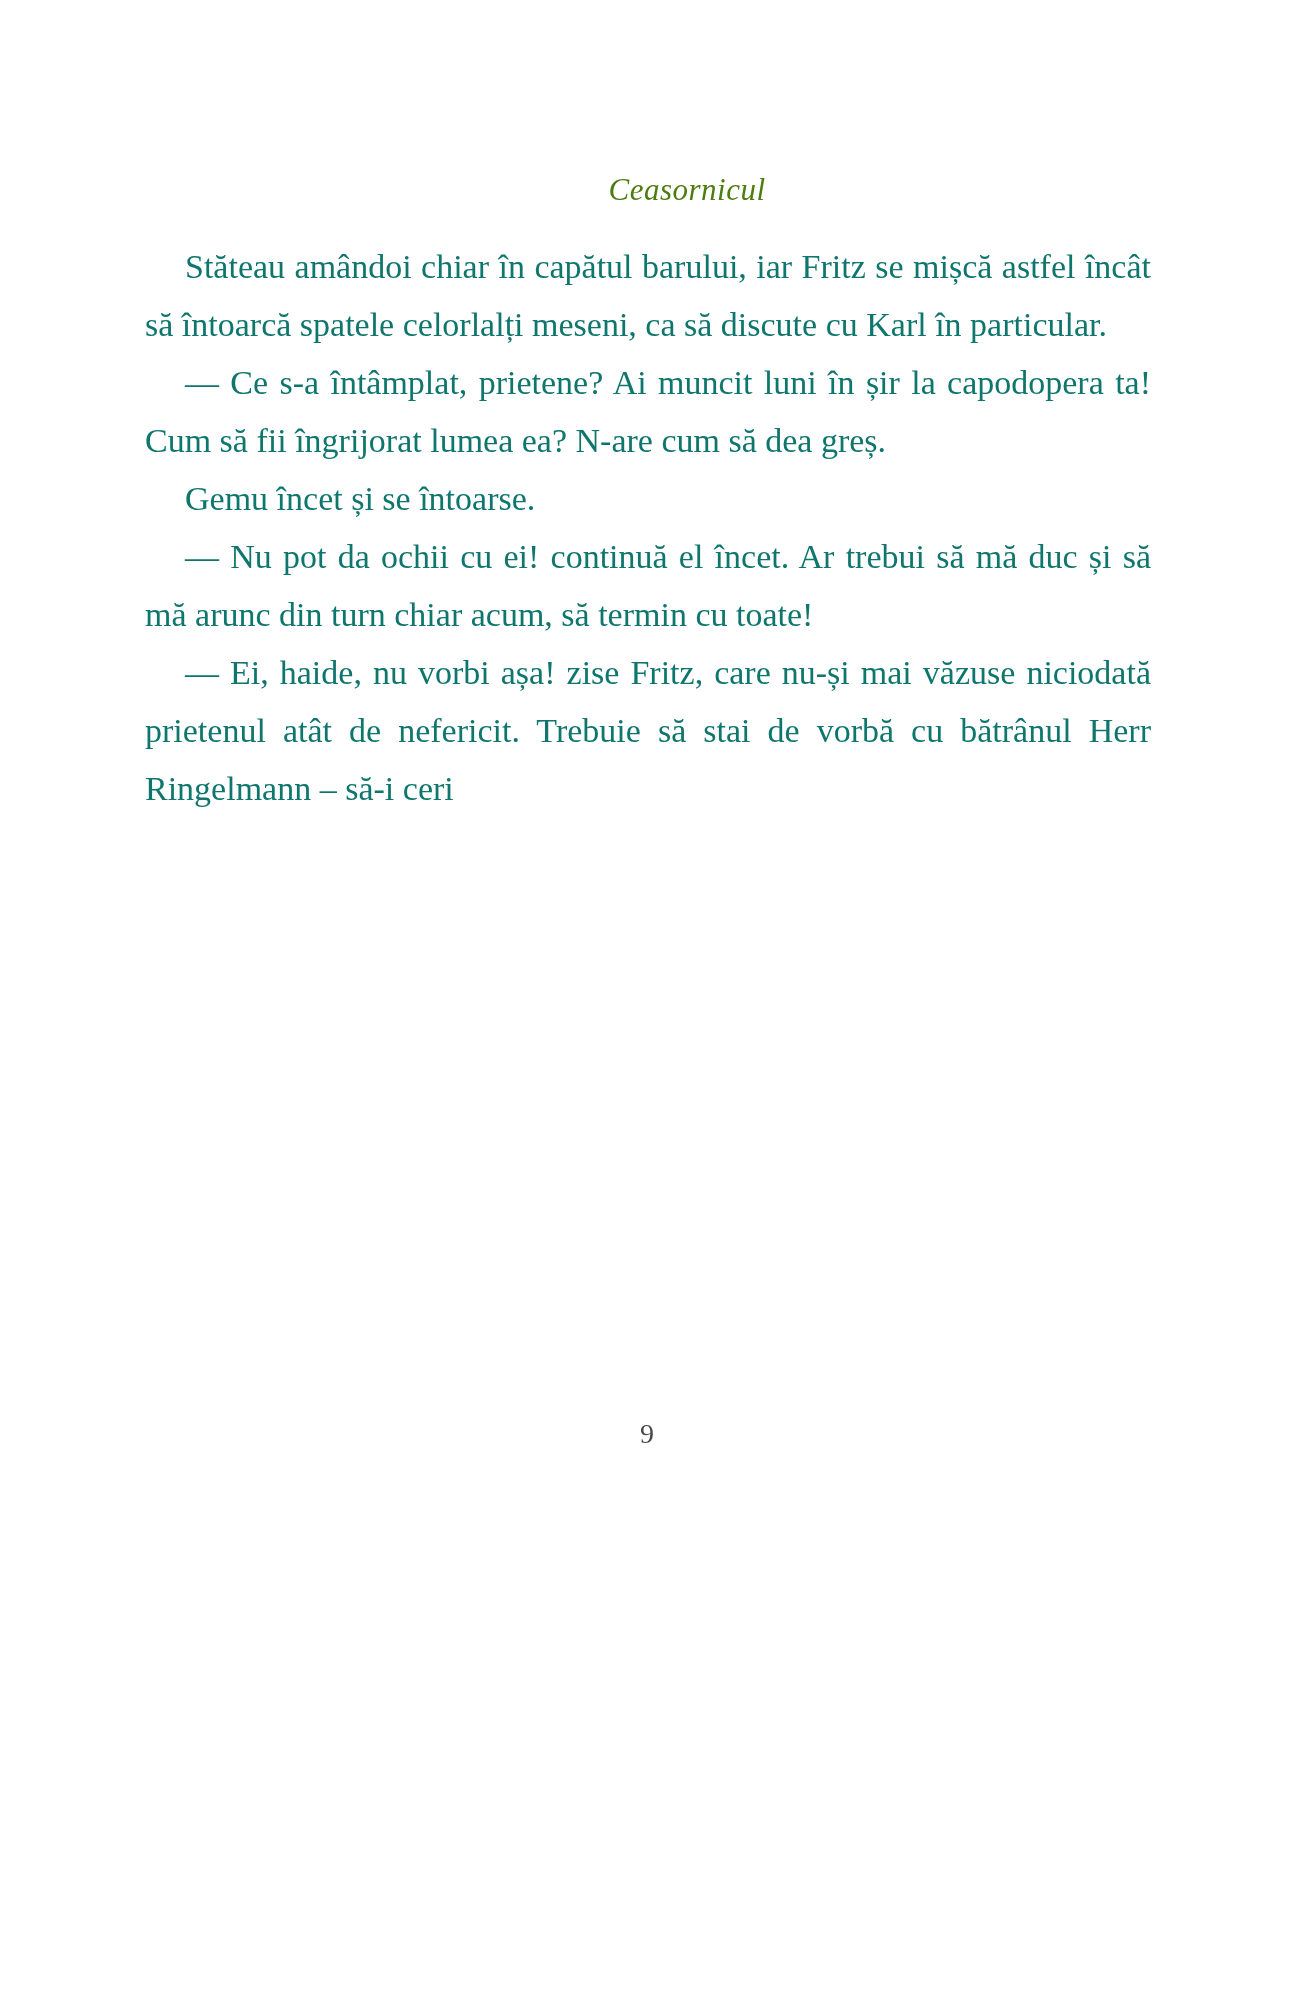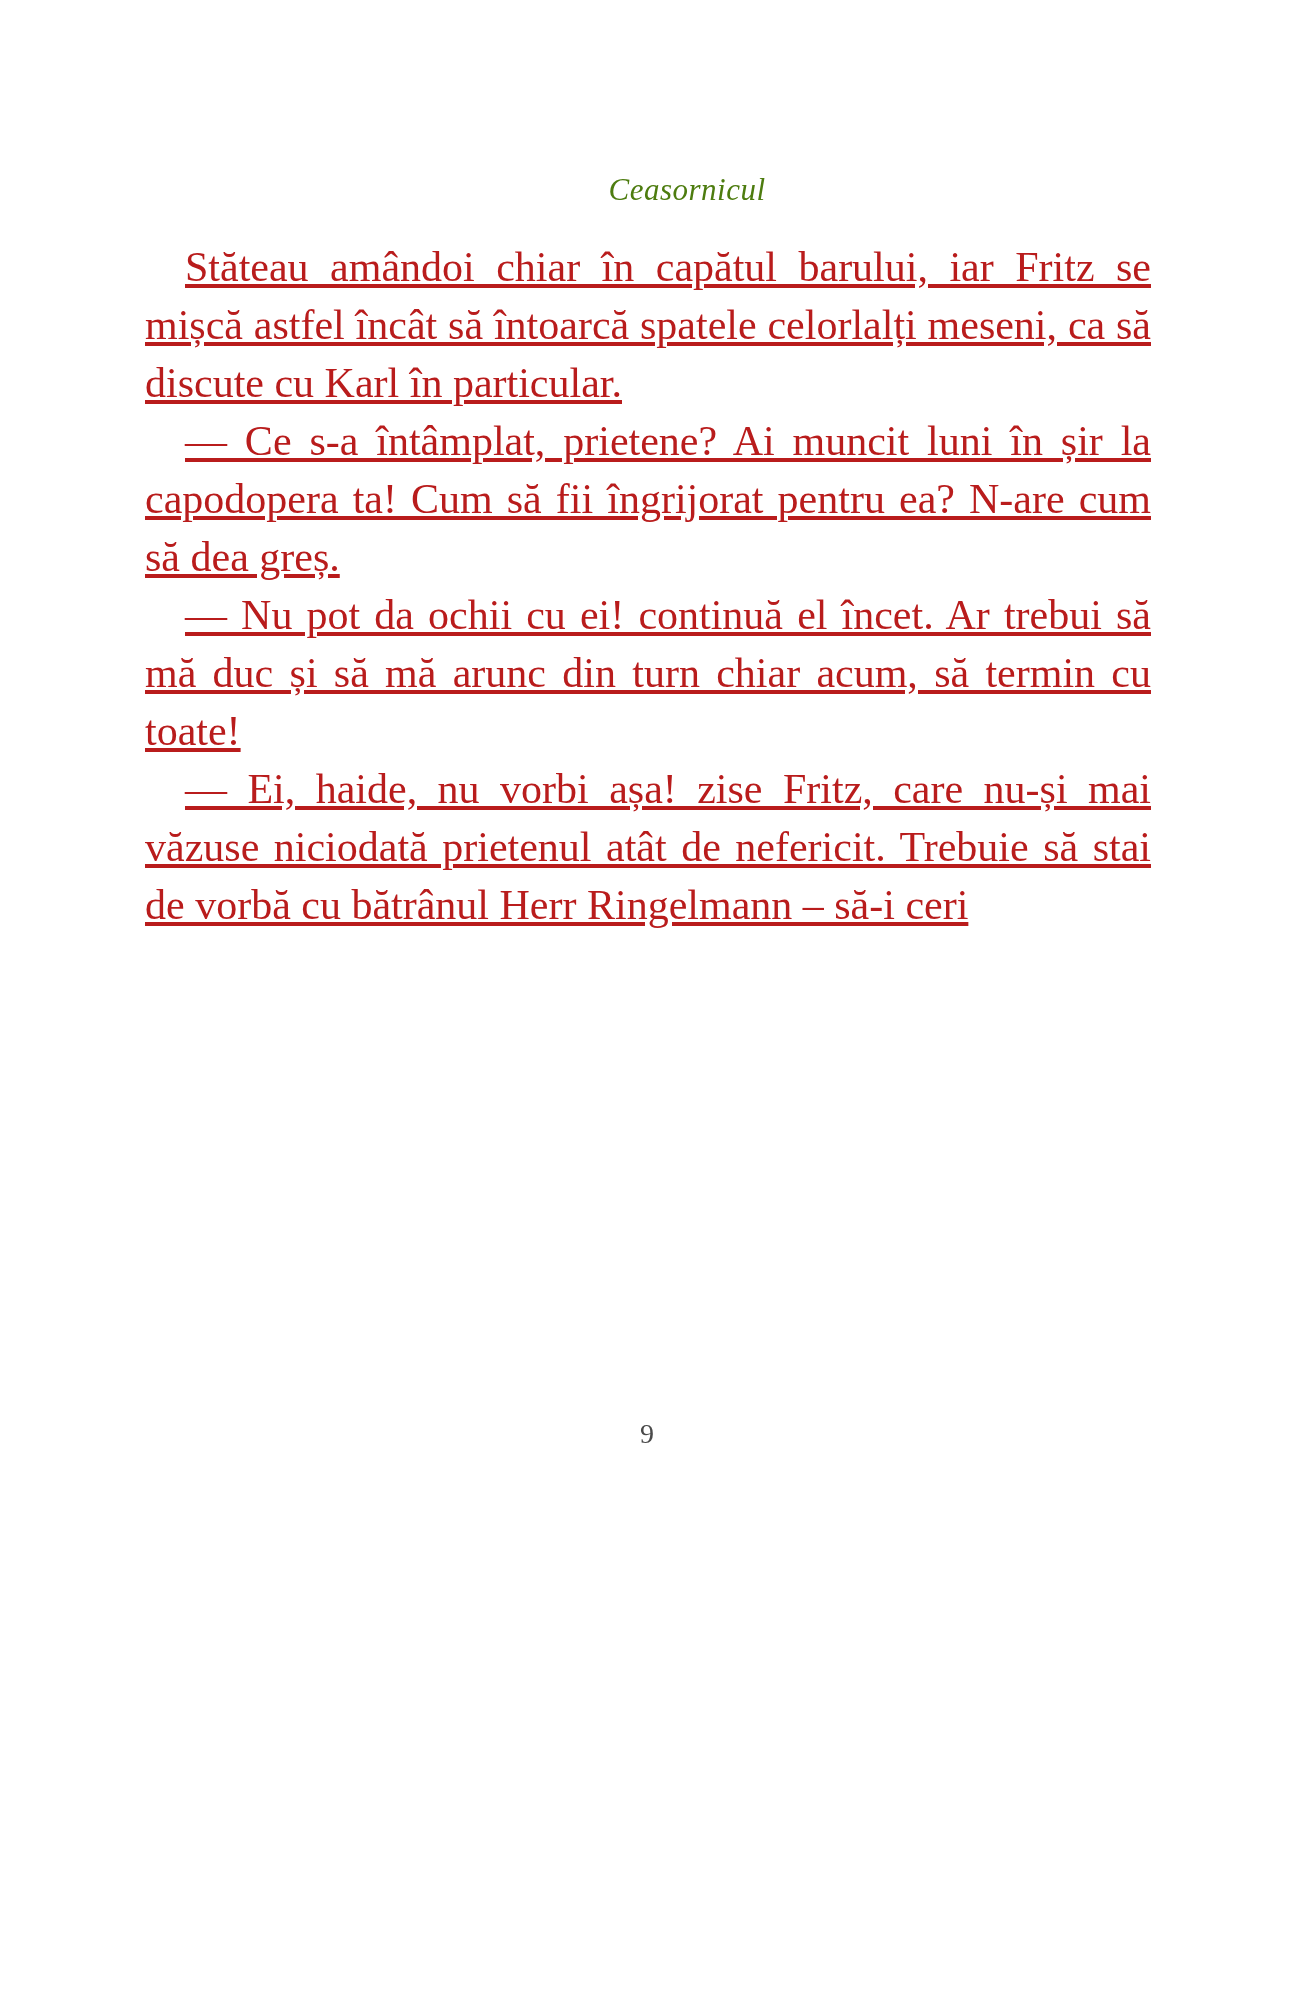--- a/index.html
+++ b/index.html
@@ -27,24 +27,23 @@
     color: #4d7c0f;
     letter-spacing: 0.5px;
     padding-left: 40px;
   }
   .body-text {
     position: absolute;
     top: 238px;
     left: 145px;
     width: 1006px;
     text-align: justify;
-    font-size: 42px;
+    font-size: 34px;
     line-height: 58px;
-    color: #b91c1c;
-    text-decoration: underline;
+    color: #0f766e;
   }
   .body-text p {
     margin: 0;
     padding: 0;
     text-indent: 40px;
   }
   .page-number {
     position: absolute;
     top: 1418px;
     left: 0;
@@ -55,19 +54,20 @@
   }
 </style>
 </head>
 <body>
 
 <div class="book-page">
   <div class="running-header">Ceasornicul</div>
 
   <div class="body-text">
       <p>Stăteau amândoi chiar în capătul barului, iar Fritz se mișcă astfel încât să întoarcă spatele celorlalți meseni, ca să discute cu Karl în particular.</p>
-      <p>— Ce s-a întâmplat, prietene? Ai muncit luni în șir la capodopera ta! Cum să fii îngrijorat pentru ea? N-are cum să dea greș.</p>
+      <p>— Ce s-a întâmplat, prietene? Ai muncit luni în șir la capodopera ta! Cum să fii îngrijorat lumea ea? N-are cum să dea greș.</p>
+      <p>Gemu încet și se întoarse.</p>
       <p>— Nu pot da ochii cu ei! continuă el încet. Ar trebui să mă duc și să mă arunc din turn chiar acum, să termin cu toate!</p>
       <p>— Ei, haide, nu vorbi așa! zise Fritz, care nu-și mai văzuse niciodată prietenul atât de nefericit. Trebuie să stai de vorbă cu bătrânul Herr Ringelmann – să-i ceri</p>
     </div>
 
   <div class="page-number">9</div>
 </div>
 
 </body></html>

